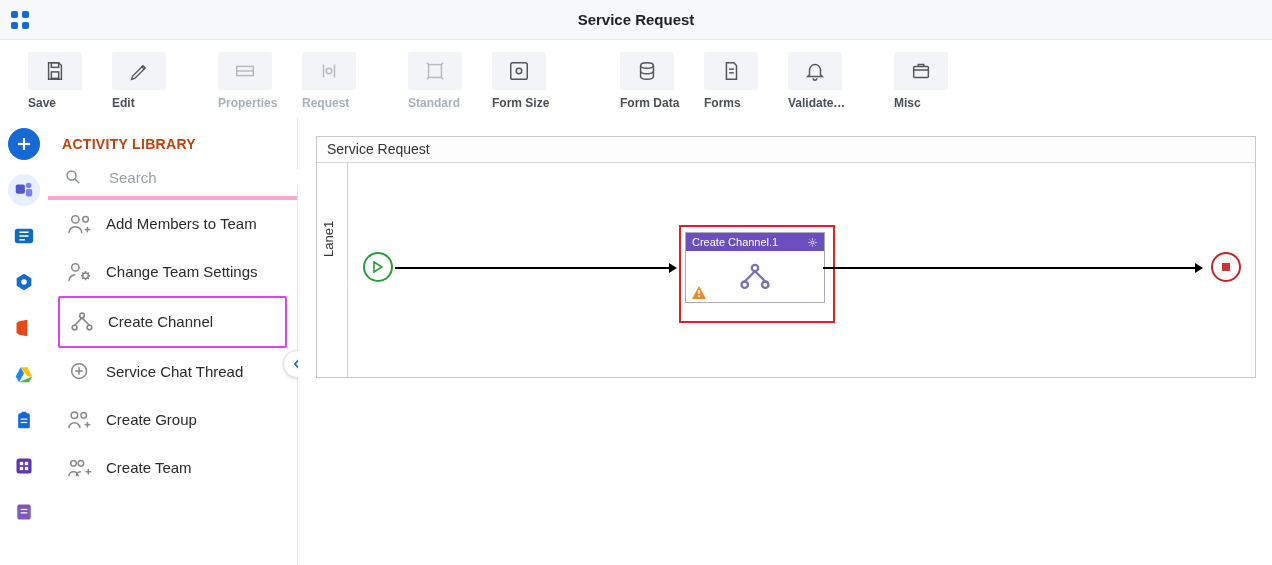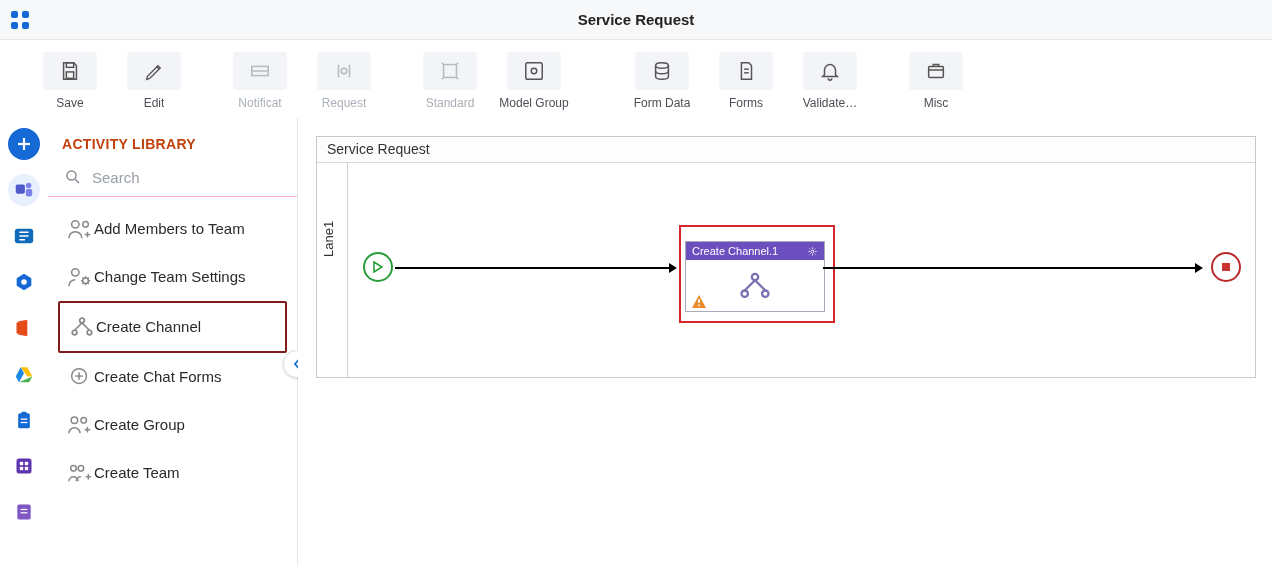--- a/index.html
+++ b/index.html
@@ -6,69 +6,69 @@
   body { font-family: -apple-system, BlinkMacSystemFont, "Segoe UI", Arial, sans-serif; font-size: 13px; color: #333; width: 1272px; height: 565px; overflow: hidden; background: #fff; }
 
   
   .topbar { height: 40px; background: #f6f8fa; border-bottom: 1px solid #e8e8e8; display: flex; align-items: center; }
   .app-grid { width: 40px; display: flex; align-items: center; justify-content: center; }
   .app-grid svg { display: block; }
   .top-title { flex: 1; text-align: center; font-weight: 600; font-size: 15px; color: #222; padding-right: 40px; }
 
   
   .toolbar { height: 78px; background: #fff; display: flex; align-items: center; padding: 8px 20px 4px 28px; gap: 0; }
-  .tool-item { display: flex; flex-direction: column; align-items: center; justify-content: center; width: 84px; }
+  .tool-item { display: flex; flex-direction: column; justify-content: center; width: 84px; font-weight: bold; }
   .tool-btn { width: 54px; height: 38px; background: #f2f4f7; border-radius: 3px; display: flex; align-items: center; justify-content: center; margin-bottom: 6px; }
   .tool-item.disabled .tool-btn svg { stroke: #b6b9c0; }
   .tool-item.disabled .tool-label { color: #aab0b8; }
   .tool-label { font-size: 12px; color: #4b4f56; white-space: nowrap; overflow: hidden; text-overflow: ellipsis; max-width: 80px; }
   .tool-sep { width: 22px; }
 
   
   .main { display: flex; height: 447px; }
 
   
   .rail { width: 48px; background: #fff; display: flex; flex-direction: column; align-items: center; padding-top: 10px; gap: 14px; }
   .rail-item { width: 32px; height: 32px; display: flex; align-items: center; justify-content: center; border-radius: 50%; }
   .rail-add { background: #1469d4; color:#fff; }
   .rail-active { background: #e8f0fe; }
 
   
   .panel { width: 250px; border-right: 1px solid #e6e6e6; position: relative; padding-top: 18px; }
   .panel-title { padding: 0 16px 16px 14px; font-weight: 700; font-size: 14px; color: #c2410c; letter-spacing: .3px; }
-  .searchbox { display: flex; align-items: center; padding: 0 16px 10px 16px; gap: 10px; border-bottom: 1px solid #f9a8d4; margin-bottom: 8px; }
+  .searchbox { display: flex; align-items: center; padding: 0 16px 10px 16px; gap: 27px; border-bottom: 4px solid #f9a8d4; }
   .searchbox input { border: none; outline: none; font-size: 15px; flex:1; color:#444; }
   .searchbox input::placeholder { color:#9aa0a6; }
   .group-head { display: flex; align-items: center; padding: 6px 16px 6px 14px; font-size: 15px; color:#333; justify-content: space-between; }
   .group-head .gh-label { font-weight: 400; }
   .close-x { color:#5f6368; font-size: 18px; cursor:pointer; }
   .act-list { list-style: none; padding: 0 10px; }
-  .act-item { display: flex; align-items: center; padding: 10px 8px; border-radius: 2px; font-size: 15px; color:#2a2a2a; line-height:1.2; }
-  .act-item.highlighted { border: 2px solid #7f1d1d; }
+  .act-item { display: flex; align-items: center; gap: 12px; padding: 10px 8px; border-radius: 2px; font-size: 15px; color:#2a2a2a; line-height:1.2; }
+  .act-item.highlighted { border: 2px solid #d946ef; }
   .act-icon { width: 28px; height: 28px; flex: none; display:flex; align-items:center; justify-content:center; }
   .collapse-handle { position:absolute; right:-14px; top:232px; width:28px; height:28px; border-radius:50%; background:#fff; border:1px solid #e0e0e0; box-shadow:0 1px 3px rgba(0,0,0,.15); display:flex; align-items:center; justify-content:center; }
 
   
   .canvas-wrap { flex:1; padding: 18px 12px 12px 18px; background:#fff; position:relative; }
   .canvas-frame { width: 940px; height: 242px; border:1px solid #c9c9c9; position:relative; background:#fff; }
   .canvas-title { position:absolute; left:0; right:0; top:0; height:26px; background:#fdfdfd; border-bottom:1px solid #d8d8d8; padding:4px 10px; font-size:14px; color:#333; }
   .lane-label { position:absolute; left:4px; top:120px; transform: rotate(-90deg); transform-origin: left top; font-size:13px; color:#333; }
   .lane-divider { position:absolute; left:30px; top:26px; bottom:0; width:1px; background:#d0d0d0; }
 
   .start-node { position:absolute; left:46px; top:115px; width:30px; height:30px; border:2px solid #2a9d3b; border-radius:50%; display:flex; align-items:center; justify-content:center; }
   .end-node { position:absolute; right:14px; top:115px; width:30px; height:30px; border:2px solid #bb2a2a; border-radius:50%; display:flex; align-items:center; justify-content:center; }
   .end-node .sq { width:8px; height:8px; background:#c33; }
 
   .conn1 { position:absolute; left:78px; top:130px; width:280px; height:2px; background:#000; }
   .conn1:after { content:""; position:absolute; right:-2px; top:-4px; border-left:8px solid #000; border-top:5px solid transparent; border-bottom:5px solid transparent; }
   .conn2 { position:absolute; left:506px; top:130px; width:378px; height:2px; background:#000; }
   .conn2:after { content:""; position:absolute; right:-2px; top:-4px; border-left:8px solid #000; border-top:5px solid transparent; border-bottom:5px solid transparent; }
 
   .sel-box { position:absolute; left:362px; top:88px; width:156px; height:98px; border:2px solid #d8232a; }
-  .act-node { position:absolute; left:368px; top:104px; width:140px; height:71px; border:1px solid #aab; background:#fff; }
+  .act-node { position:absolute; left:368px; top:95px; width:140px; height:71px; border:1px solid #aab; background:#fff; }
   .act-node-head { height:18px; background:#6c4fbf; color:#fff; font-size:11px; display:flex; align-items:center; justify-content:space-between; padding:0 6px; }
   .act-node-body { height:52px; display:flex; align-items:center; justify-content:center; position:relative; }
   .act-warn { position:absolute; left:6px; bottom:4px; }
 
   svg { display:block; }
 </style>
 </head>
 <body>
 
 <div class="topbar">
@@ -104,21 +104,21 @@
     <div class="tool-label">Edit</div>
   </div>
   <div class="tool-sep"></div>
   <div class="tool-item disabled">
     <div class="tool-btn">
         <svg width="22" height="22" viewBox="0 0 24 24" fill="none" stroke="#b6b9c0" stroke-width="1.6">
           <rect x="3" y="7" width="18" height="10"></rect>
           <line x1="3" y1="12" x2="21" y2="12"></line>
         </svg>
       </div>
-    <div class="tool-label">Notificat</div>
+    <div class="tool-label">Properties</div>
   </div>
   <div class="tool-item disabled">
     <div class="tool-btn">
         <svg width="22" height="22" viewBox="0 0 24 24" fill="none" stroke="#b6b9c0" stroke-width="1.6">
           <line x1="6" y1="5" x2="6" y2="19"></line>
           <line x1="18" y1="5" x2="18" y2="19"></line>
           <circle cx="12" cy="12" r="3"></circle>
         </svg>
       </div>
     <div class="tool-label">Request</div>
@@ -133,21 +133,21 @@
       </div>
     <div class="tool-label">Standard</div>
   </div>
   <div class="tool-item">
     <div class="tool-btn">
         <svg width="22" height="22" viewBox="0 0 24 24" fill="none" stroke="#555" stroke-width="1.6">
           <rect x="3" y="3" width="18" height="18" rx="2"></rect>
           <circle cx="12" cy="12" r="3"></circle>
         </svg>
       </div>
-    <div class="tool-label">Model Group</div>
+    <div class="tool-label">Form Size</div>
   </div>
   <div class="tool-sep"></div>
   <div class="tool-sep"></div>
   <div class="tool-item">
     <div class="tool-btn">
         <svg width="22" height="22" viewBox="0 0 24 24" fill="none" stroke="#555" stroke-width="1.6">
           <ellipse cx="12" cy="6" rx="7" ry="3"></ellipse>
           <path d="M5 6v12c0 1.7 3.1 3 7 3s7-1.3 7-3V6"></path>
           <path d="M5 12c0 1.7 3.1 3 7 3s7-1.3 7-3"></path>
         </svg>
@@ -300,21 +300,21 @@
         <span>Create Channel</span>
       </li>
       <li class="act-item">
         <span class="act-icon">
             <svg width="26" height="24" viewBox="0 0 28 24" fill="none" stroke="#888" stroke-width="1.6">
               <circle cx="13" cy="11" r="8"></circle>
               <line x1="13" y1="7" x2="13" y2="15"></line>
               <line x1="9" y1="11" x2="17" y2="11"></line>
             </svg>
           </span>
-        <span>Create Chat Forms</span>
+        <span>Service Chat Thread</span>
       </li>
       <li class="act-item">
         <span class="act-icon">
             <svg width="26" height="24" viewBox="0 0 28 24" fill="none" stroke="#888" stroke-width="1.6">
               <circle cx="8" cy="7" r="3.5"></circle>
               <circle cx="18" cy="7" r="3"></circle>
               <path d="M2 21c0-3.5 2.7-6 6-6s6 2.5 6 6"></path>
               <line x1="22" y1="14" x2="22" y2="20"></line>
               <line x1="19" y1="17" x2="25" y2="17"></line>
             </svg>

